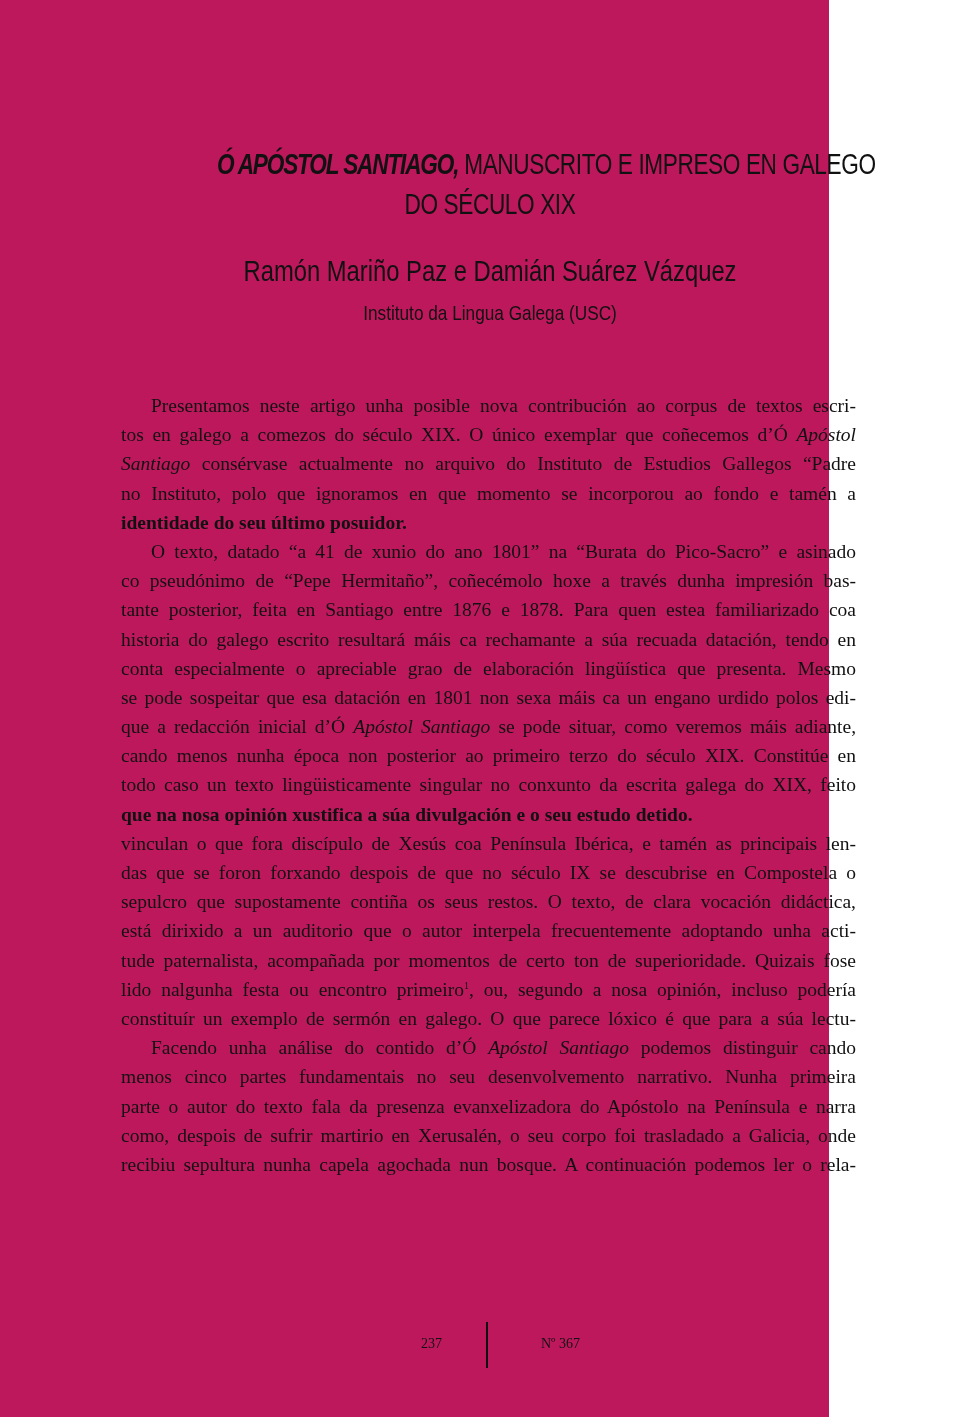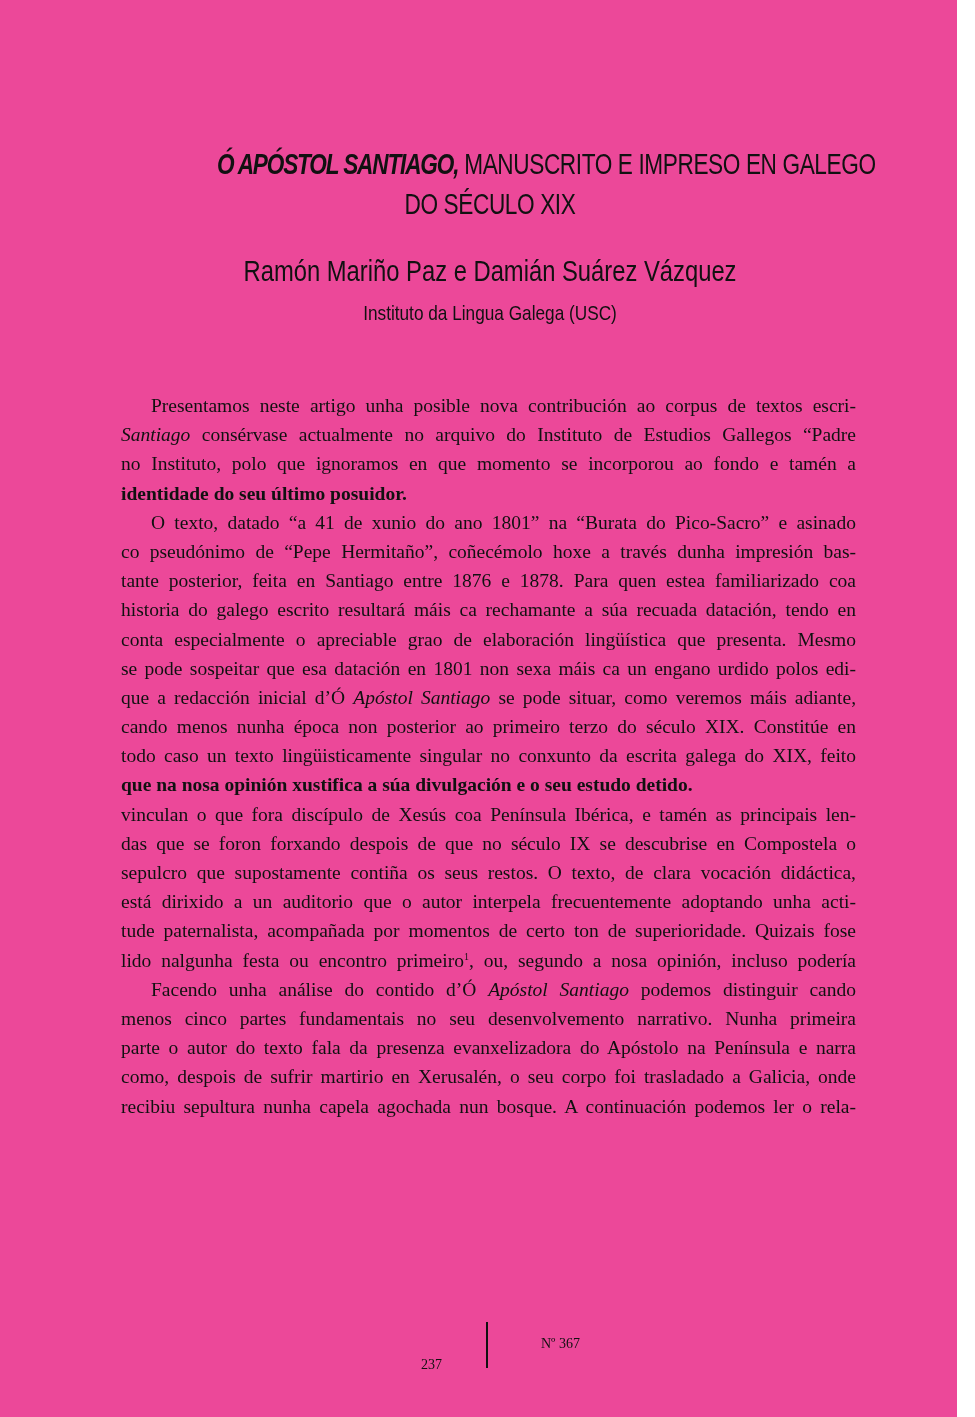--- a/index.html
+++ b/index.html
@@ -1,17 +1,17 @@
 <!DOCTYPE html>
 <html><head>
   <meta charset="utf-8">
   <style>
     html, body { margin: 0; padding: 0; background: #ffffff; }
     body { width: 975px; height: 1417px; position: relative; overflow: hidden; color: #111; }
-    .page { position: absolute; left: 0; top: 0; width: 957px; height: 1417px; background: #ec4899; }
+    .page { position: absolute; left: 0; top: 0; width: 829px; height: 1417px; background: #be185d; }
 
     .title {
       position: absolute; left: 140px; width: 700px; text-align: center;
       font-family: "Liberation Sans", sans-serif; font-size: 29px; line-height: 40px;
       letter-spacing: -0.5px; transform: scaleX(0.78); transform-origin: center top;
       top: 144px; color: #111;
     }
     .title .it { font-style: italic; font-weight: bold; letter-spacing: -1.5px; }
     .title .line { display: block; white-space: nowrap; }
 
@@ -36,40 +36,41 @@
     }
     .ln.indent { padding-left: 30px; }
     .ln.last { text-align-last: left; font-weight: bold; }
     .ln i { font-style: italic; }
     sup { font-size: 10px; line-height: 0; vertical-align: 7px; }
 
     .footer {
       position: absolute; top: 1322px; left: 0; width: 975px; height: 50px;
       font-family: "Liberation Serif", serif; font-size: 14px;
     }
-    .pgnum { position: absolute; right: 533px; top: 14px; margin-top: 21px; }
+    .pgnum { position: absolute; right: 533px; top: 14px; }
     .divider { position: absolute; left: 486px; top: 0; width: 1.5px; height: 46px; background: #111; }
     .issue { position: absolute; left: 503px; top: 14px; margin-left: 38px; }
   </style>
 </head>
 <body>
 
 <div class="page">
 
   <div class="title">
     <span class="line"><span class="it">Ó APÓSTOL SANTIAGO,</span><span> MANUSCRITO E IMPRESO EN GALEGO</span></span>
     <span class="line">DO SÉCULO XIX</span>
   </div>
 
   <div class="authors">Ramón Mariño Paz e Damián Suárez Vázquez</div>
   <div class="affil">Instituto da Lingua Galega (USC)</div>
 
   <div class="body" id="body">
       <div>
         <span class="ln indent"><span>Presentamos neste artigo unha posible nova contribución ao corpus de textos escri-</span></span>
+        <span class="ln"><span>tos en galego a comezos do século XIX. O único exemplar que coñecemos d’Ó </span><i>Apóstol</i></span>
         <span class="ln"><i>Santiago</i><span> consérvase actualmente no arquivo do Instituto de Estudios Gallegos “Padre</span></span>
         <span class="ln"><span>no Instituto, polo que ignoramos en que momento se incorporou ao fondo e tamén a</span></span>
         <span class="ln last"><span>identidade do seu último posuidor.</span></span>
       </div>
       <div>
         <span class="ln indent"><span>O texto, datado “a 41 de xunio do ano 1801” na “Burata do Pico-Sacro” e asinado</span></span>
         <span class="ln"><span>co pseudónimo de “Pepe Hermitaño”, coñecémolo hoxe a través dunha impresión bas-</span></span>
         <span class="ln"><span>tante posterior, feita en Santiago entre 1876 e 1878. Para quen estea familiarizado coa</span></span>
         <span class="ln"><span>historia do galego escrito resultará máis ca rechamante a súa recuada datación, tendo en</span></span>
         <span class="ln"><span>conta especialmente o apreciable grao de elaboración lingüística que presenta. Mesmo</span></span>
@@ -79,20 +80,21 @@
         <span class="ln"><span>todo caso un texto lingüisticamente singular no conxunto da escrita galega do XIX, feito</span></span>
         <span class="ln last"><span>que na nosa opinión xustifica a súa divulgación e o seu estudo detido.</span></span>
       </div>
       <div>
         <span class="ln"><span>vinculan o que fora discípulo de Xesús coa Península Ibérica, e tamén as principais len-</span></span>
         <span class="ln"><span>das que se foron forxando despois de que no século IX se descubrise en Compostela o</span></span>
         <span class="ln"><span>sepulcro que supostamente contiña os seus restos. O texto, de clara vocación didáctica,</span></span>
         <span class="ln"><span>está dirixido a un auditorio que o autor interpela frecuentemente adoptando unha acti-</span></span>
         <span class="ln"><span>tude paternalista, acompañada por momentos de certo ton de superioridade. Quizais fose</span></span>
         <span class="ln"><span>lido nalgunha festa ou encontro primeiro</span><sup>1</sup><span>, ou, segundo a nosa opinión, incluso podería</span></span>
+        <span class="ln"><span>constituír un exemplo de sermón en galego. O que parece lóxico é que para a súa lectu-</span></span>
       </div>
       <div>
         <span class="ln indent"><span>Facendo unha análise do contido d’Ó </span><i>Apóstol Santiago</i><span> podemos distinguir cando</span></span>
         <span class="ln"><span>menos cinco partes fundamentais no seu desenvolvemento narrativo. Nunha primeira</span></span>
         <span class="ln"><span>parte o autor do texto fala da presenza evanxelizadora do Apóstolo na Península e narra</span></span>
         <span class="ln"><span>como, despois de sufrir martirio en Xerusalén, o seu corpo foi trasladado a Galicia, onde</span></span>
         <span class="ln"><span>recibiu sepultura nunha capela agochada nun bosque. A continuación podemos ler o rela-</span></span>
       </div>
     </div>
 

